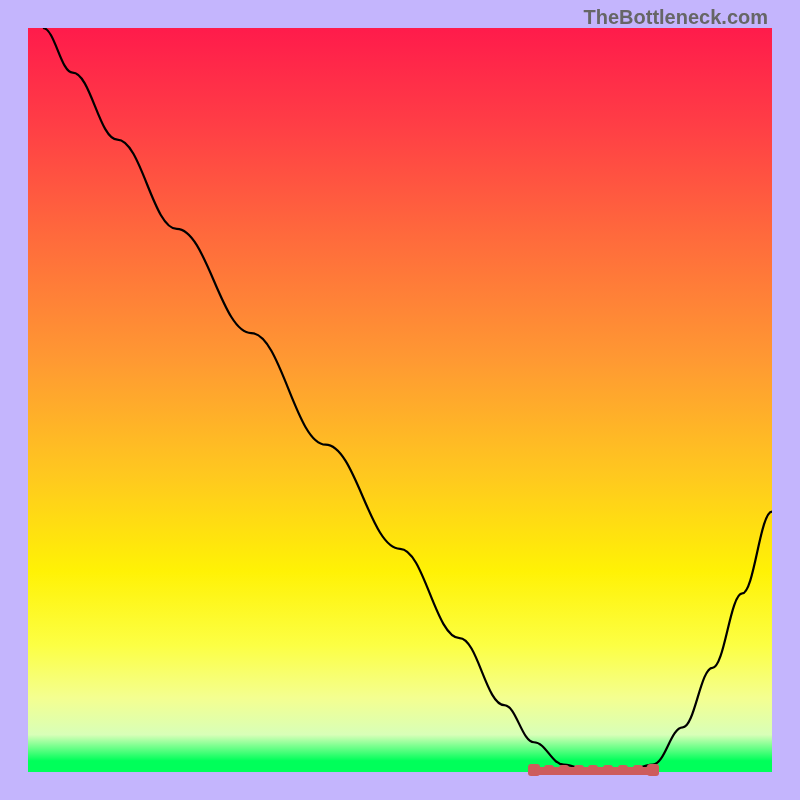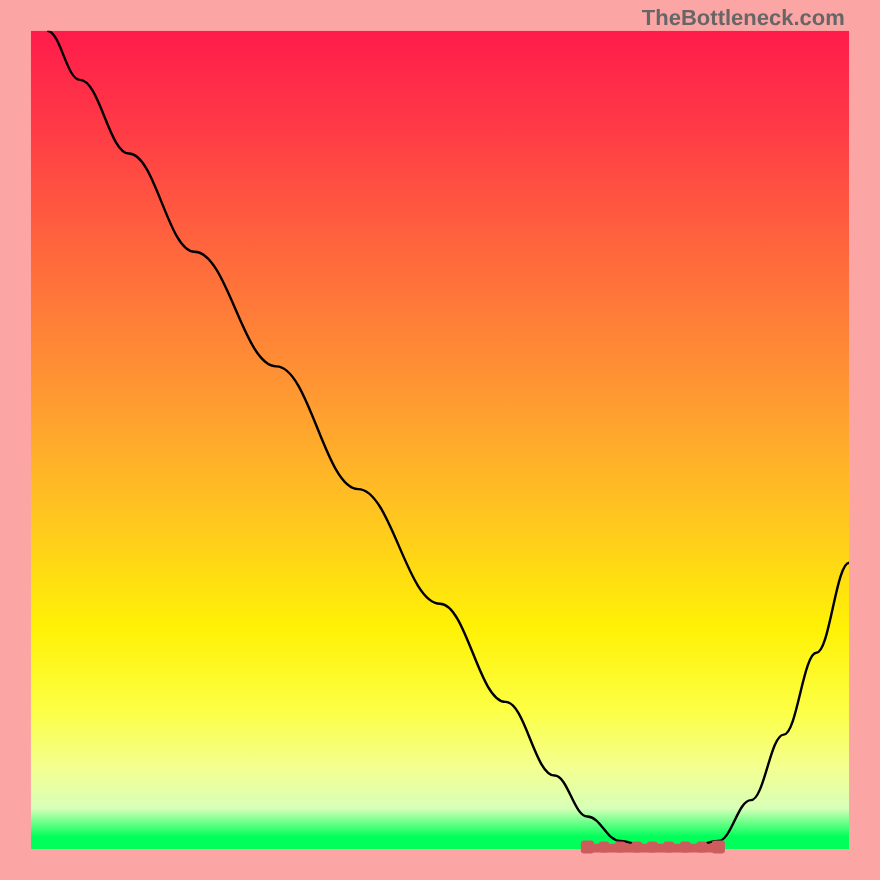--- a/index.html
+++ b/index.html
@@ -1,16 +1,16 @@
 <!DOCTYPE html>
 <html><head>
 <meta charset="utf-8">
 <style>
   html,body{margin:0;padding:0;width:800px;height:800px;overflow:hidden;background:#000}
-  .frame{position:relative;width:800px;height:800px;background:#fca5a5}
+  .frame{position:relative;width:800px;height:800px;background:#c4b5fd}
   .plot{position:absolute;left:28px;top:28px;width:744px;height:744px}
   .credit{position:absolute;top:6px;right:32px;font:600 20px Arial,sans-serif;color:#666}
   .curve{position:absolute;left:0;top:0}
   .mark{position:absolute;background:#cd5c5c;border-radius:3px}
 </style>
 </head>
 <body>
 <div class="frame">
   <div class="credit">TheBottleneck.com</div>
   <div class="plot">

